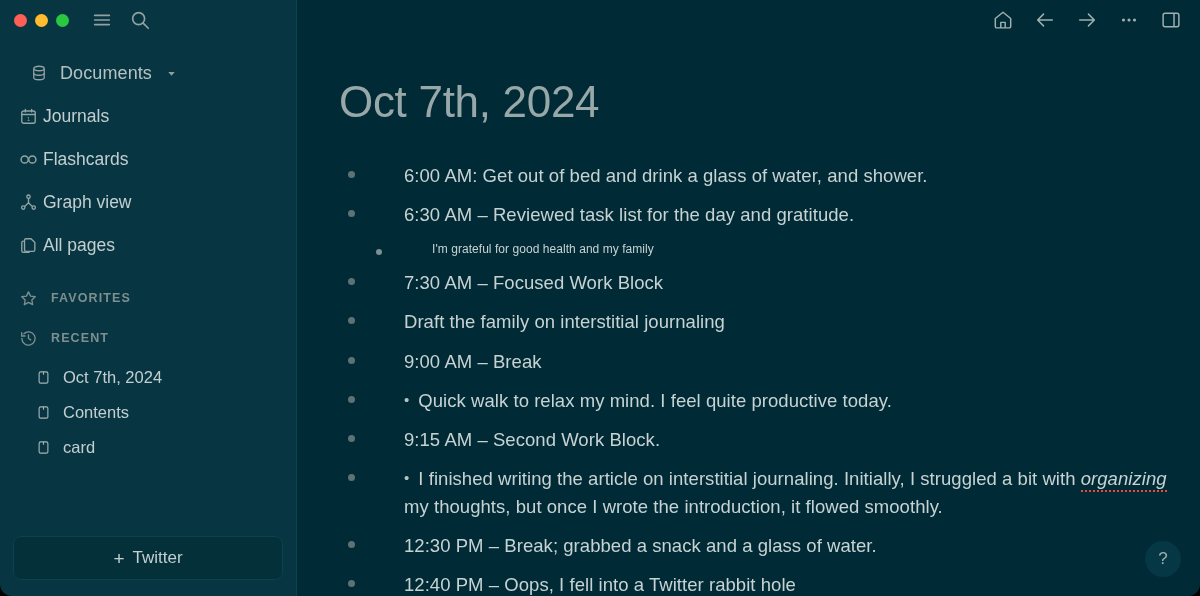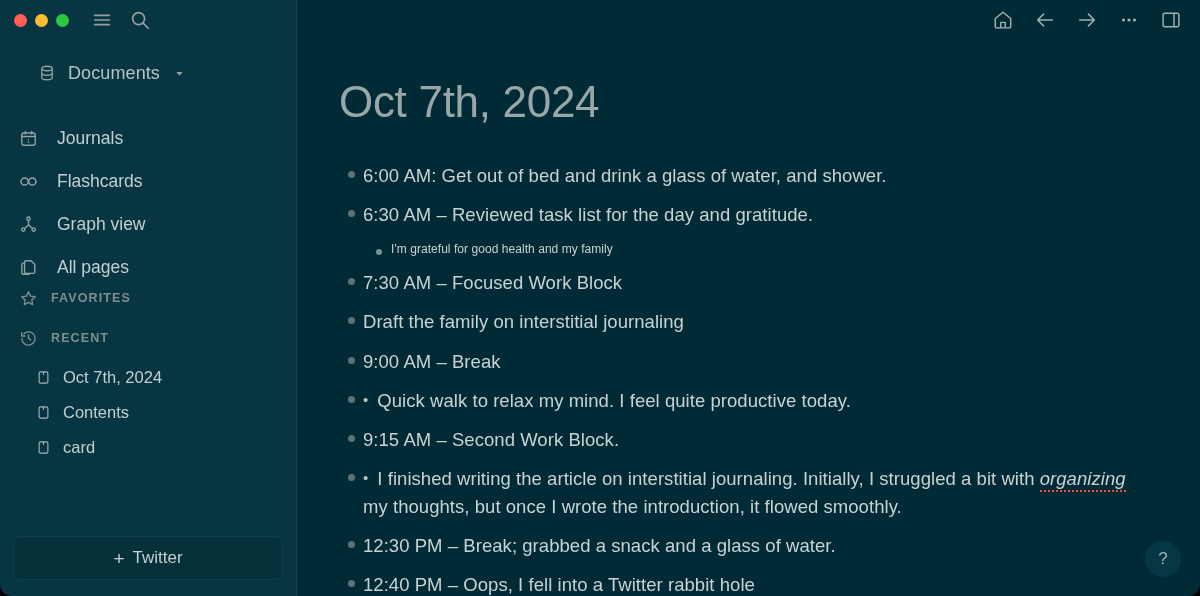--- a/index.html
+++ b/index.html
@@ -58,40 +58,40 @@
     width: 30px; height: 30px;
     display: flex; align-items: center; justify-content: center;
     color: #93a1a1;
   }
   .tb-icon.hamburger { margin-right: 8px; }
 
   .repo-row {
     display: flex;
     align-items: center;
     gap: 11px;
-    padding: 0 36px;
+    padding: 0 28px;
     height: 38px;
     margin-top: 14px;
   }
   .repo-name {
     font-size: 18px;
     color: #b6c2c2;
     letter-spacing: .1px;
   }
   .repo-chevron { display: flex; align-items: center; color: #8fa0a0; margin-left: 2px; }
 
   .nav {
     margin-top: 14px;
     display: flex;
     flex-direction: column;
   }
   .nav-item {
     display: flex;
-    align-items: flex-end;
-    gap: 18px;
+    align-items: flex-start;
+    gap: 4px;
     height: 43px;
     padding: 0 18px;
     color: #c3ced0;
     font-size: 17.5px;
   }
   .nav-item .ico { width: 21px; height: 21px; display:flex; align-items:center; justify-content:center; color:#93a4a6; flex: 0 0 21px;}
 
   .section-head {
     display: flex;
     align-items: center;
@@ -180,20 +180,21 @@
     margin-bottom: 30px;
   }
 
   .blocks { display: flex; flex-direction: column; }
 
   .block {
     position: relative;
     display: flex;
     align-items: flex-start;
     padding: 5.5px 0;
+    gap: 41px;
   }
   .bullet {
     flex: 0 0 24px;
     display: flex;
     justify-content: center;
     padding-top: 9px;
   }
   .bullet i {
     display: block;
     width: 7px; height: 7px;

